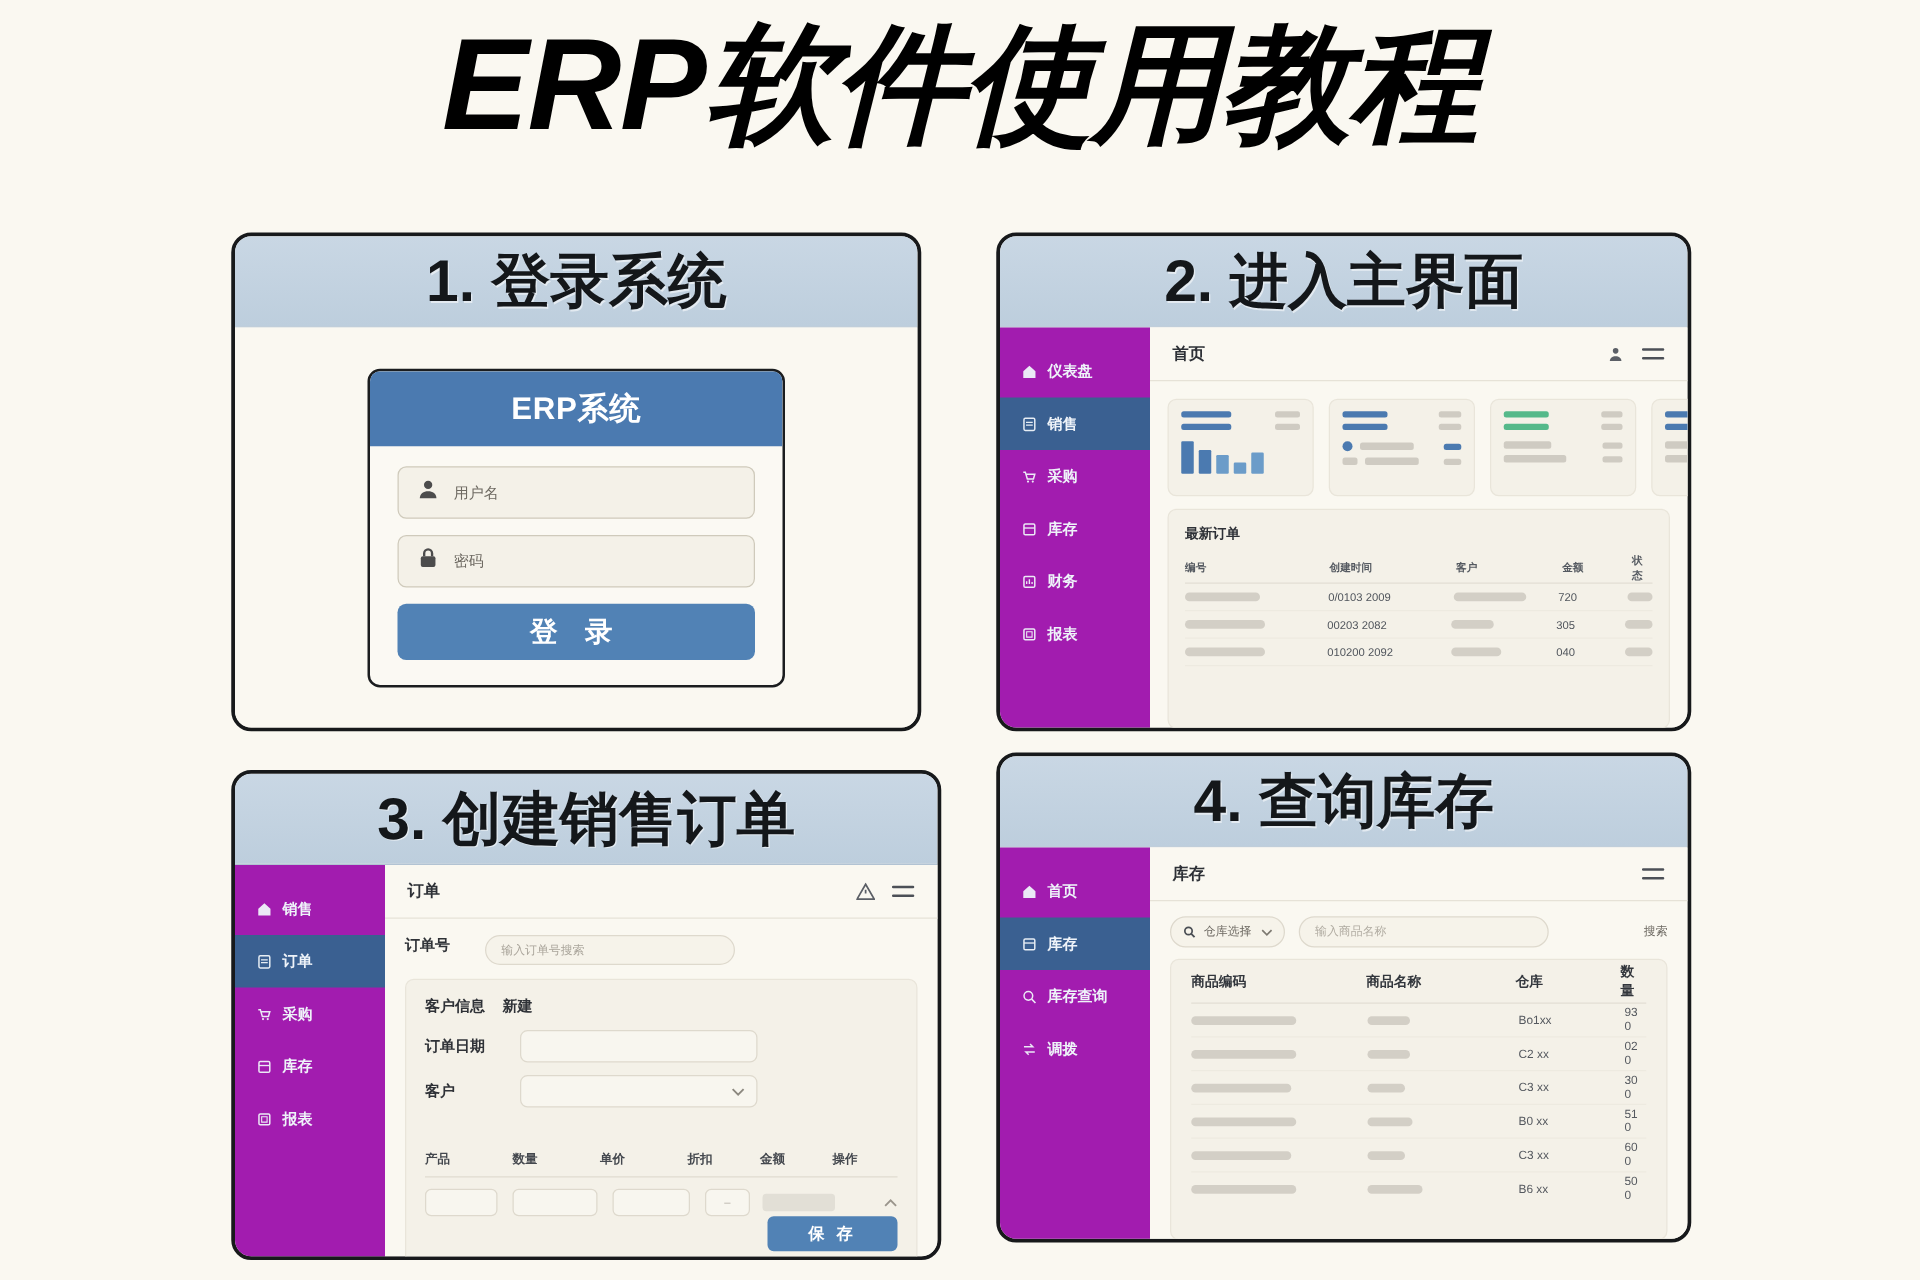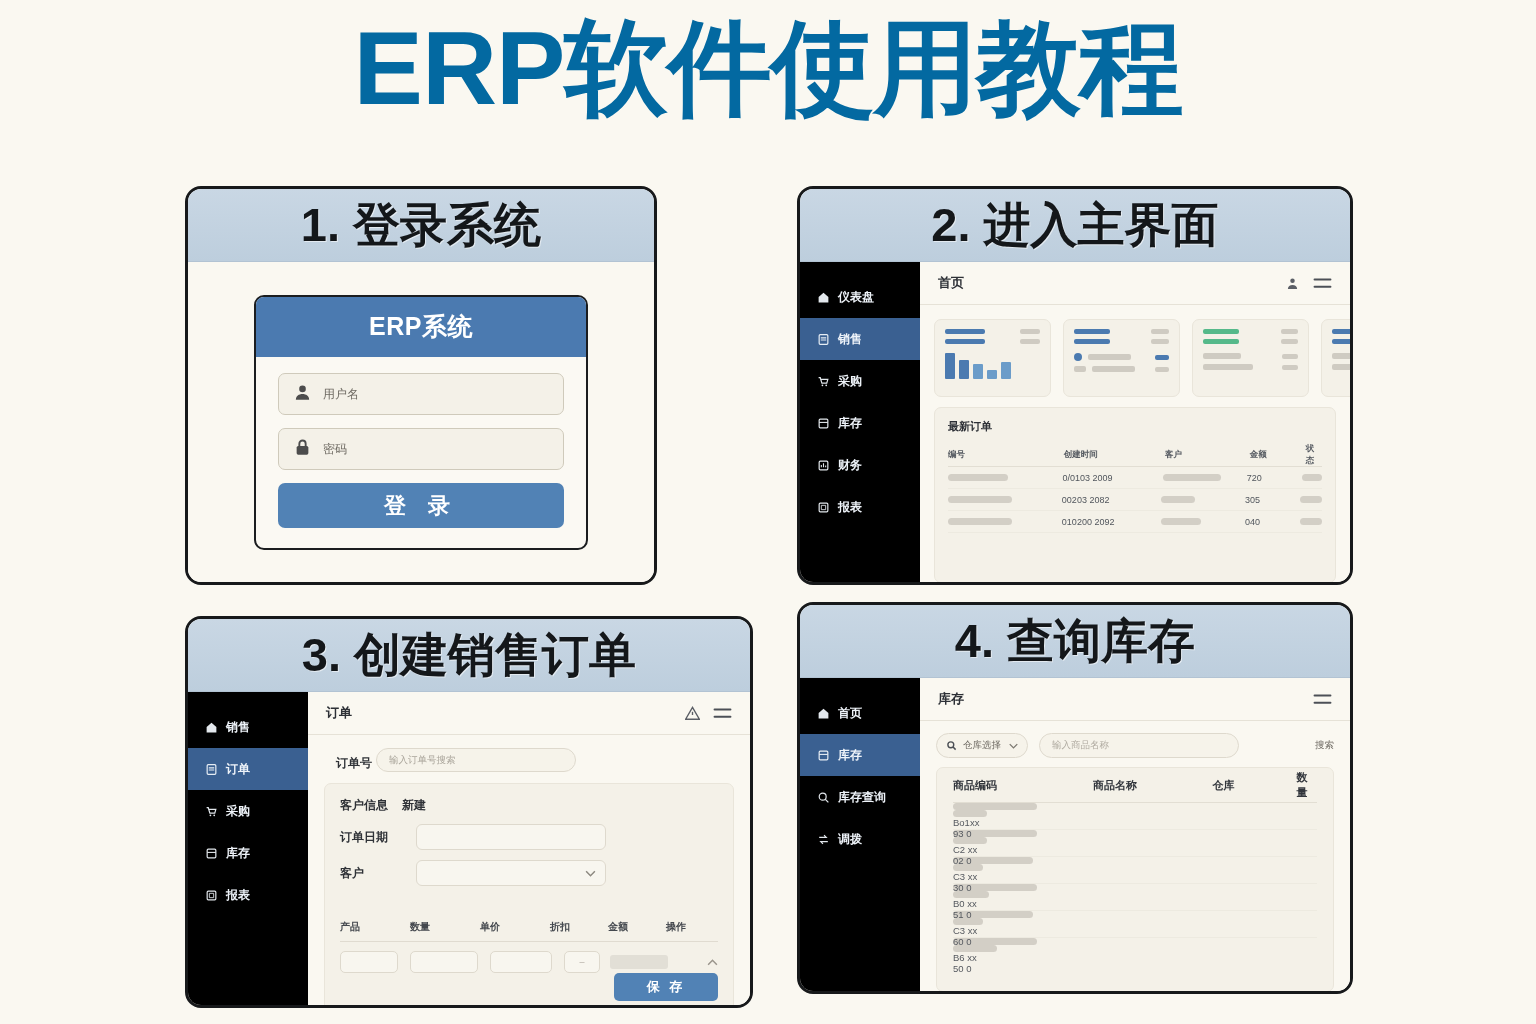--- a/index.html
+++ b/index.html
@@ -9,35 +9,36 @@
     font-family:"Liberation Sans","DejaVu Sans",sans-serif;
     overflow:hidden;
     position:relative;
   }
   .page-title{
     position:absolute;top:14px;left:0;width:100%;
     text-align:center;
     font-size:104px;
     font-weight:bold;
     letter-spacing:-1px;
-    color:#0369a1;
+    color:#000000;
     line-height:1.05;
     white-space:nowrap;
+    font-style:italic;
   }
 
   
   .panel{
     position:absolute;
     border:3px solid #17191b;
     border-radius:16px;
     background:#faf8f1;
     overflow:hidden;
     box-sizing:border-box;
   }
-  #panel-1{left:185px;top:186px;width:472px;height:399px;}
+  #panel-1{left:185px;top:186px;width:552px;height:399px;}
   #panel-2{left:797px;top:186px;width:556px;height:399px;}
   #panel-3{left:185px;top:616px;width:568px;height:392px;}
   #panel-4{left:797px;top:602px;width:556px;height:392px;}
 
   .panel-header{
     height:72px;
     background:linear-gradient(180deg,#c9d7e4 0%,#bdcedd 100%);
     display:flex;align-items:center;justify-content:center;
     border-bottom:1px solid #b2c3d3;
   }
@@ -87,21 +88,21 @@
     height:45px;border-radius:7px;background:#5182b5;
     color:#fff;font-size:22px;font-weight:bold;letter-spacing:8px;
     display:flex;align-items:center;justify-content:center;
     border:none;width:100%;cursor:pointer;
     font-family:inherit;
   }
 
   
   .side{
     width:120px;flex:0 0 120px;
-    background:#000000;
+    background:#a21caf;
     padding-top:14px;
     box-sizing:border-box;
   }
   .side-item{
     display:flex;align-items:center;gap:8px;
     height:42px;padding:0 0 0 17px;
     color:#eef3f9;font-size:12px;font-weight:bold;
     box-sizing:border-box;
     filter:blur(.35px);
   }
@@ -145,21 +146,21 @@
   }
   .tbl-title{font-size:11px;font-weight:bold;color:#2d3036;margin-bottom:10px;filter:blur(.4px);}
   .tr{display:flex;align-items:center;height:20px;}
   .tr.head{border-bottom:1px solid #e2ded3;height:22px;}
   .tr.body{border-bottom:1px solid #edeae0;height:21px;}
   .th{font-size:8.5px;font-weight:bold;color:#555a61;filter:blur(.35px);}
   .td{font-size:9px;color:#51565d;filter:blur(.3px);}
   .ph-bar{height:7px;border-radius:4px;background:#d3cfc6;}
 
   
-  .form-top{display:flex;align-items:flex-end;gap:4px;padding:13px 28px 11px;}
+  .form-top{display:flex;align-items:flex-start;gap:28px;padding:13px 16px 11px;}
   .f-label{font-size:12px;font-weight:bold;color:#2f3237;filter:blur(.4px);}
   .f-input{
     height:24px;border:1px solid #ded9cd;border-radius:13px;
     background:#f6f3ea;display:flex;align-items:center;padding:0 12px;
     font-size:9.5px;color:#a9a49a;box-sizing:border-box;filter:blur(.3px);
   }
   .form-panel{
     margin:0 16px 0 16px;background:#f4f1e8;border:1px solid #e9e5da;
     border-radius:7px;padding:13px 15px 12px;flex:1;box-sizing:border-box;
     display:flex;flex-direction:column;
@@ -194,21 +195,21 @@
     display:flex;align-items:center;padding:0 12px;box-sizing:border-box;
     font-size:9.5px;color:#b0aba1;filter:blur(.35px);
   }
   .srch-act{margin-left:auto;font-size:9.5px;color:#6d6962;filter:blur(.35px);}
   .inv-card{
     margin:0 16px 0 16px;background:#f4f1e8;border:1px solid #e9e5da;border-radius:7px;
     padding:0 16px;flex:1;box-sizing:border-box;
   }
   .inv-head{display:flex;align-items:center;height:34px;border-bottom:1px solid #e2ded3;}
   .ih{font-size:11px;font-weight:bold;color:#32363c;filter:blur(.45px);}
-  .inv-row{display:flex;height:26px;border-bottom:1px solid #edeae0;flex-direction:column;}
+  .inv-row{display:flex;align-items:center;height:26px;border-bottom:1px solid #edeae0;}
   .iv{font-size:9.5px;color:#55595f;filter:blur(.3px);}
 </style>
 </head>
 <body>
 
 <div class="page-title">ERP软件使用教程</div>
 
 <div class="panel" id="panel-1">
   <div class="panel-header">
     <div class="panel-header-text">1. 登录系统</div>

